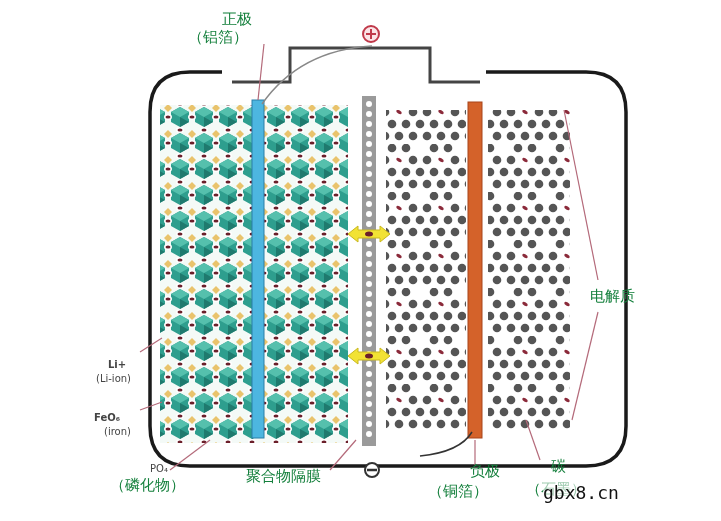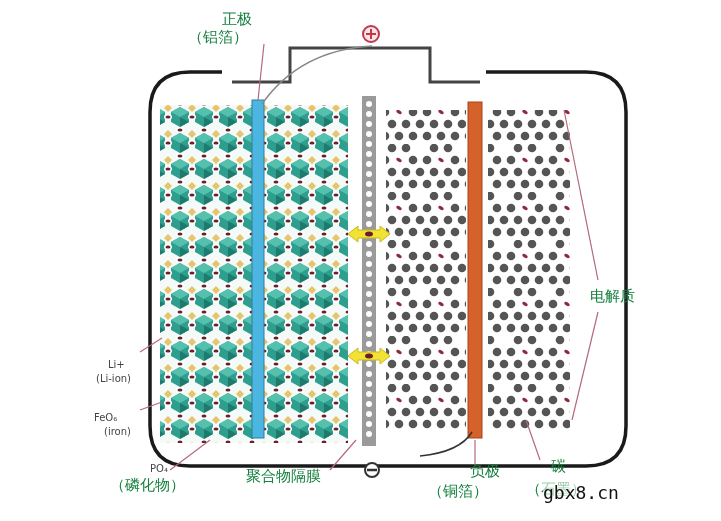--- a/index.html
+++ b/index.html
@@ -1,18 +1,18 @@
 <!DOCTYPE html>
 <html><head>
 <meta charset="utf-8">
 <style>
   html,body{margin:0;padding:0;background:#fff;}
   body{width:721px;height:521px;position:relative;overflow:hidden;font-family:"DejaVu Sans",sans-serif;}
   .label{position:absolute;color:#15803d;font-size:15px;line-height:19px;text-align:center;white-space:nowrap;}
-  .small{font-size:10px;line-height:12px;color:#444;font-weight:normal;}
+  .small{font-size:10px;line-height:12px;color:#444;font-weight:bold;}
   .watermark{position:absolute;font-family:"DejaVu Sans Mono",monospace;font-size:18px;color:#111;background:rgba(255,255,255,0.6);}
   svg{position:absolute;left:0;top:0;}
 </style>
 </head>
 <body>
 
 <svg width="721" height="521" viewBox="0 0 721 521">
   <defs>
     <pattern id="crystal" x="0" y="0" width="24" height="26" patternUnits="userSpaceOnUse">
       <rect width="24" height="26" fill="#f4faf7"></rect>

